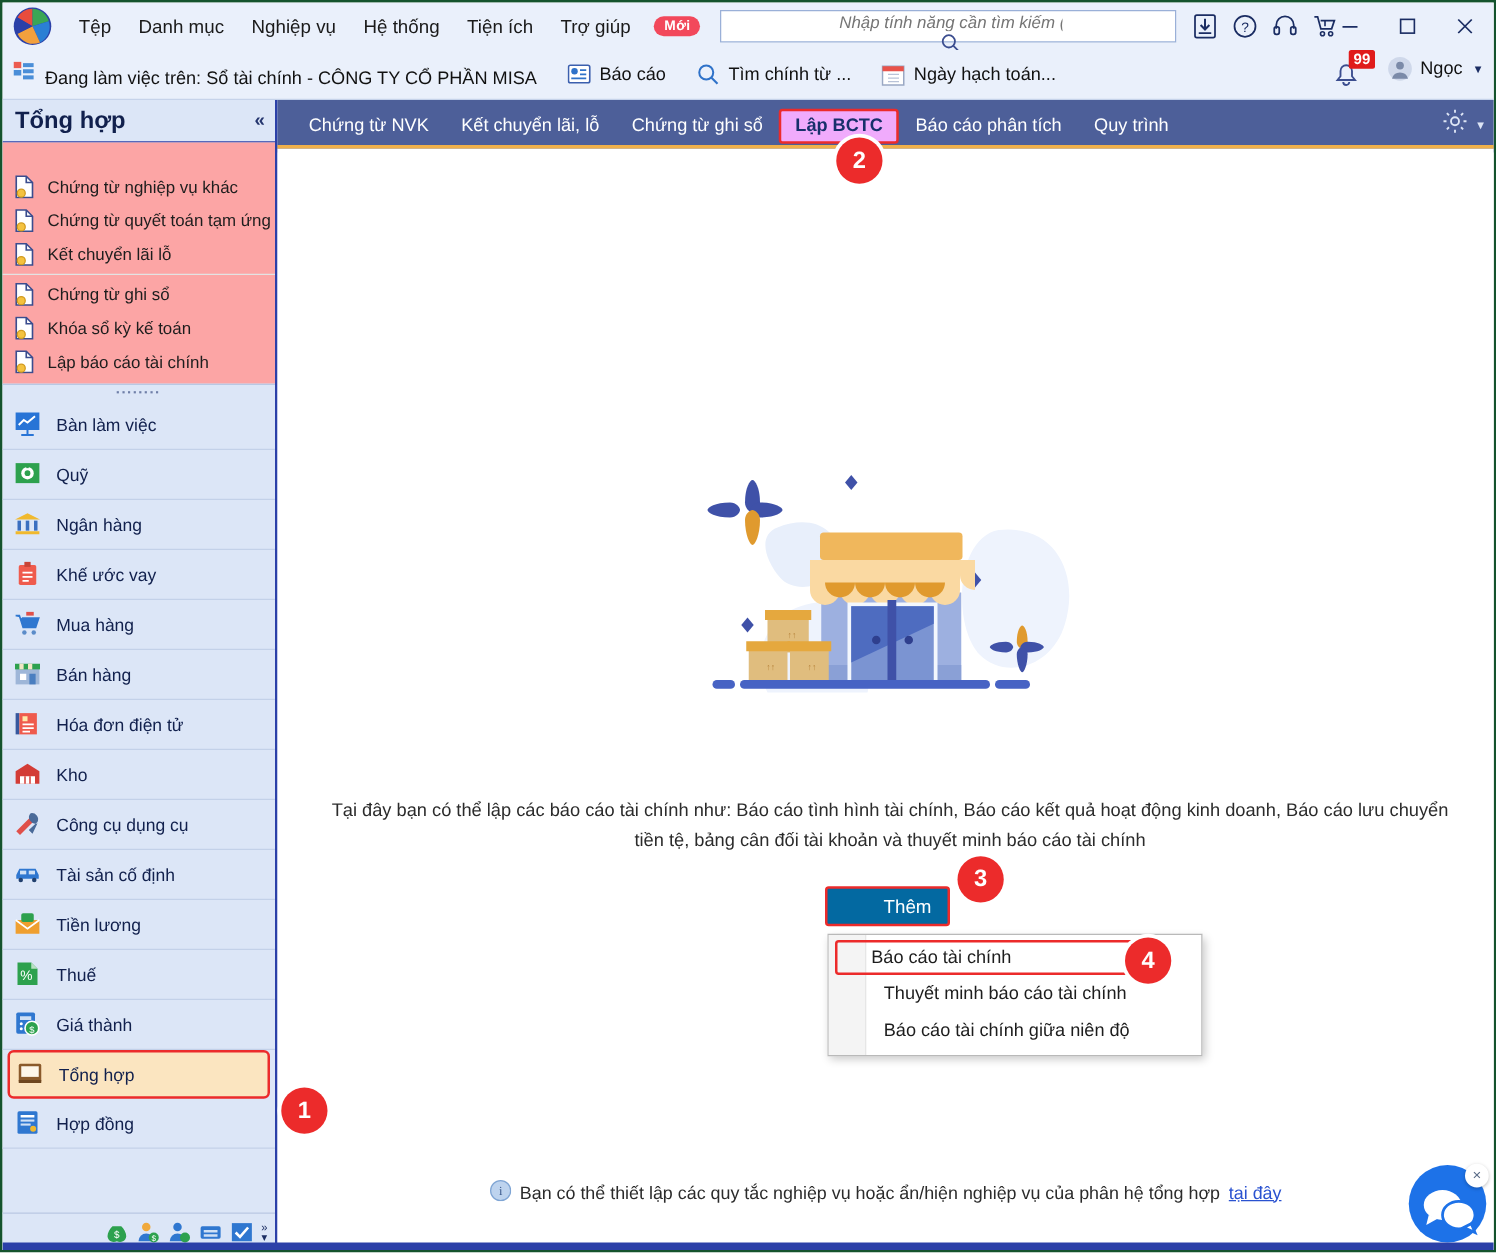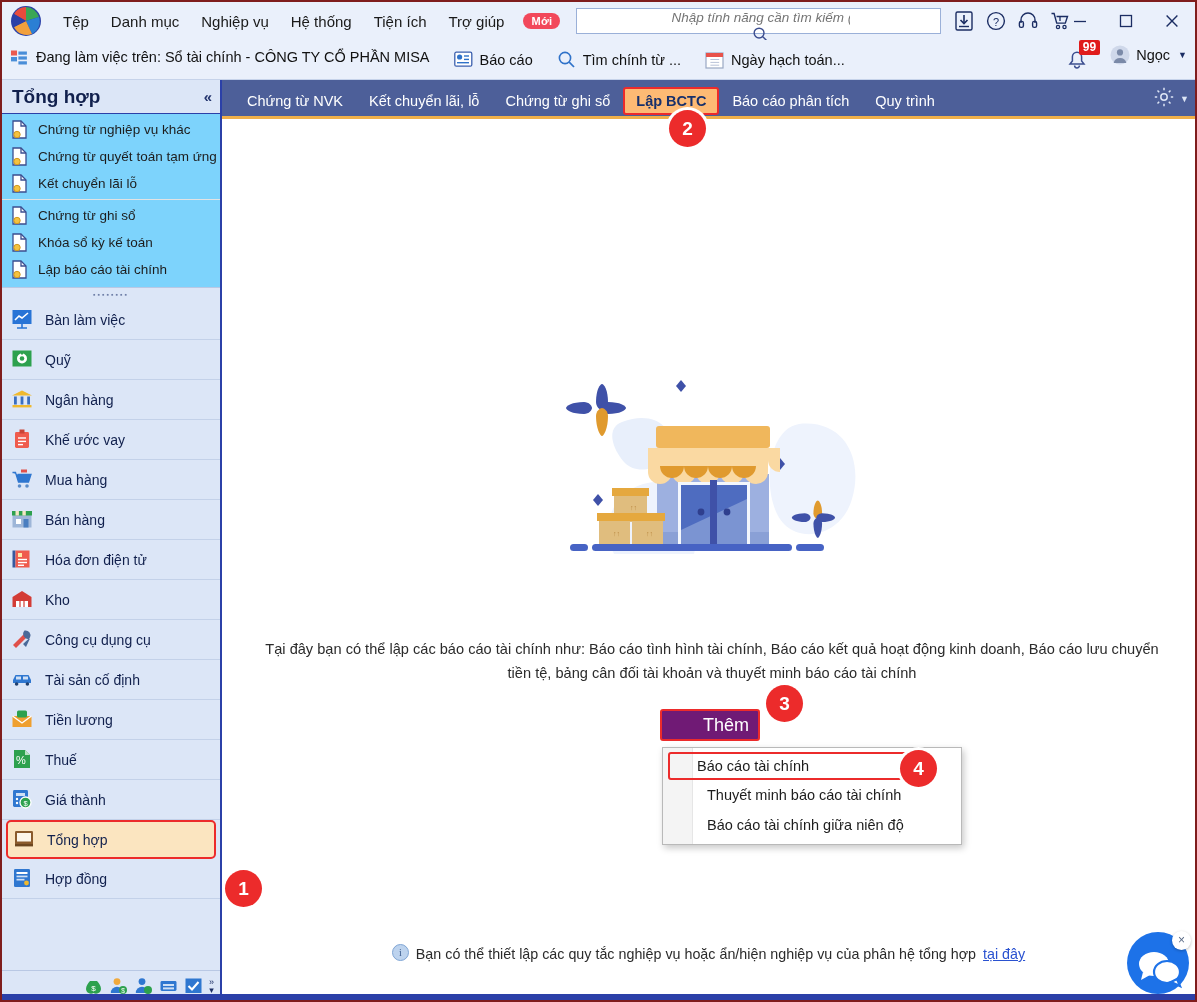--- a/index.html
+++ b/index.html
@@ -8,21 +8,21 @@
     margin: 0; padding: 0;
     width: 1197px; height: 1002px;
     overflow: hidden;
     font-family: "Liberation Sans", sans-serif;
     background: #ffffff;
   }
   .app {
     position: relative;
     width: 1197px; height: 1002px;
     background: #ffffff;
-    border: 2px solid #7f1d1d;
+    border: 2px solid #14532d;
     overflow: hidden;
   }
 
   
   .titlebar {
     position: absolute; left: 0; top: 0; width: 1193px; height: 38px;
     background: #eaf0fb;
     display: flex; align-items: center;
   }
   .logo {
@@ -53,21 +53,21 @@
   .wincontrols { position: absolute; right: 0; top: 0; display: flex; height: 38px; }
   .wc { width: 46px; height: 38px; display: flex; align-items: center; justify-content: center; cursor: pointer; }
   .wc svg { display: block; }
 
   
   .subbar {
     position: absolute; left: 0; top: 38px; width: 1193px; height: 40px;
     background: #eaf0fb; display: flex; align-items: center;
     border-bottom: 1px solid #c6d3ea;
   }
-  .ctx-label { display: flex; align-items: flex-start; margin-left: 8px; font-size: 14.5px; color: #111; }
+  .ctx-label { display: flex; align-items: flex-end; margin-left: 8px; font-size: 14.5px; color: #111; }
   .ctx-label .ic { margin-right: 7px; }
   .sb-btn { display: flex; align-items: center; font-size: 14.5px; color: #111; margin-left: 24px; cursor: pointer; }
   .sb-btn .ic { margin-right: 7px; display: flex; }
   .sb-right { position: absolute; right: 8px; display: flex; align-items: flex-start; }
   .bell-wrap { position: relative; width: 36px; height: 30px; margin-right: 12px; cursor: pointer; }
   .bell-badge {
     position: absolute; right: -2px; top: -5px; background: #e01b1b; color: #fff;
     font-size: 12px; font-weight: bold; border-radius: 2px; padding: 1px 4px; line-height: 13px;
   }
   .user-chip { display: flex; align-items: center; font-size: 14.5px; color: #111; cursor: pointer; }
@@ -77,21 +77,21 @@
     position: absolute; left: 0; top: 78px; width: 220px; height: 920px;
     background: #dce6f7; border-right: 2px solid #2b40a8;
   }
   .sb-head {
     height: 34px; background: #dce6f7; display: flex; align-items: center;
     justify-content: space-between; padding: 0 8px 0 10px;
     border-bottom: 1px solid #2b40a8;
   }
   .sb-head-title { font-size: 19px; font-weight: bold; color: #11204d; }
   .sb-collapse { font-size: 15px; color: #24356e; cursor: pointer; font-weight: bold; }
-  .sb-top { background: #7dd3fc; padding: 0 0 2px 0; }
+  .sb-top { background: #fca5a5; padding: 20px 0 2px 0; }
   .sb-group { padding: 2px 0; }
   .sb-group + .sb-group { border-top: 1px solid #e3e3e3; }
   .sb-link {
     display: flex; align-items: center; height: 27px; padding-left: 9px;
     font-size: 13.5px; color: #1d1d1d; cursor: pointer; white-space: nowrap;
   }
   .sb-link .ic { width: 19px; margin-right: 8px; display: flex; flex: 0 0 19px; }
   .sb-grip {
     height: 13px; background: #dce6f7; display: flex; align-items: center; justify-content: center;
     border-top: 1px solid #b9c8e4;
@@ -118,42 +118,42 @@
 
   
   .tabstrip {
     position: absolute; left: 220px; top: 78px; width: 973px; height: 42px;
     background: #4d5f99; display: flex; align-items: center; padding-left: 12px;
   }
   .tab {
     font-size: 14.5px; color: #ffffff; padding: 6px 13px; cursor: pointer; white-space: nowrap;
   }
   .tab.active {
-    background: #fdba74; color: #17306b; font-weight: bold;
+    background: #f0abfc; color: #17306b; font-weight: bold;
     border: 2px solid #ec2b2b; border-radius: 3px; padding: 4px 11px;
   }
   .gear-corner {
     position: absolute; right: 6px; top: 6px; display: flex; align-items: center; gap: 5px; cursor: pointer;
   }
   .accent-line {
     position: absolute; left: 220px; top: 114px; width: 973px; height: 3px; background: #f0b04a;
   }
 
   
   .content {
     position: absolute; left: 220px; top: 117px; width: 973px; height: 881px; background: #ffffff;
   }
   .illus { position: absolute; left: 50%; transform: translateX(-50%); top: 245px; }
   .blurb {
     position: absolute; left: 40px; top: 518px; width: 900px; text-align: center;
     font-size: 14.6px; color: #2b2b2b; line-height: 24px;
   }
   .addbtn {
     position: absolute; left: 438px; top: 590px; width: 100px; height: 32px;
-    background: #701a75; color: #ffffff; font-size: 18px;
+    background: #0369a1; color: #ffffff; font-size: 15px;
     display: flex; align-items: center; justify-content: center; cursor: pointer;
     border: 2px solid #ec2b2b; border-radius: 3px; padding-left: 32px;
   }
   .dropdown {
     position: absolute; left: 440px; top: 628px; width: 300px;
     background: #ffffff; border: 1px solid #b9b9b9;
     box-shadow: 2px 3px 7px rgba(0,0,0,.22); padding: 4px 0;
   }
   .dd-item {
     height: 30px; display: flex; align-items: center; padding-left: 44px;

